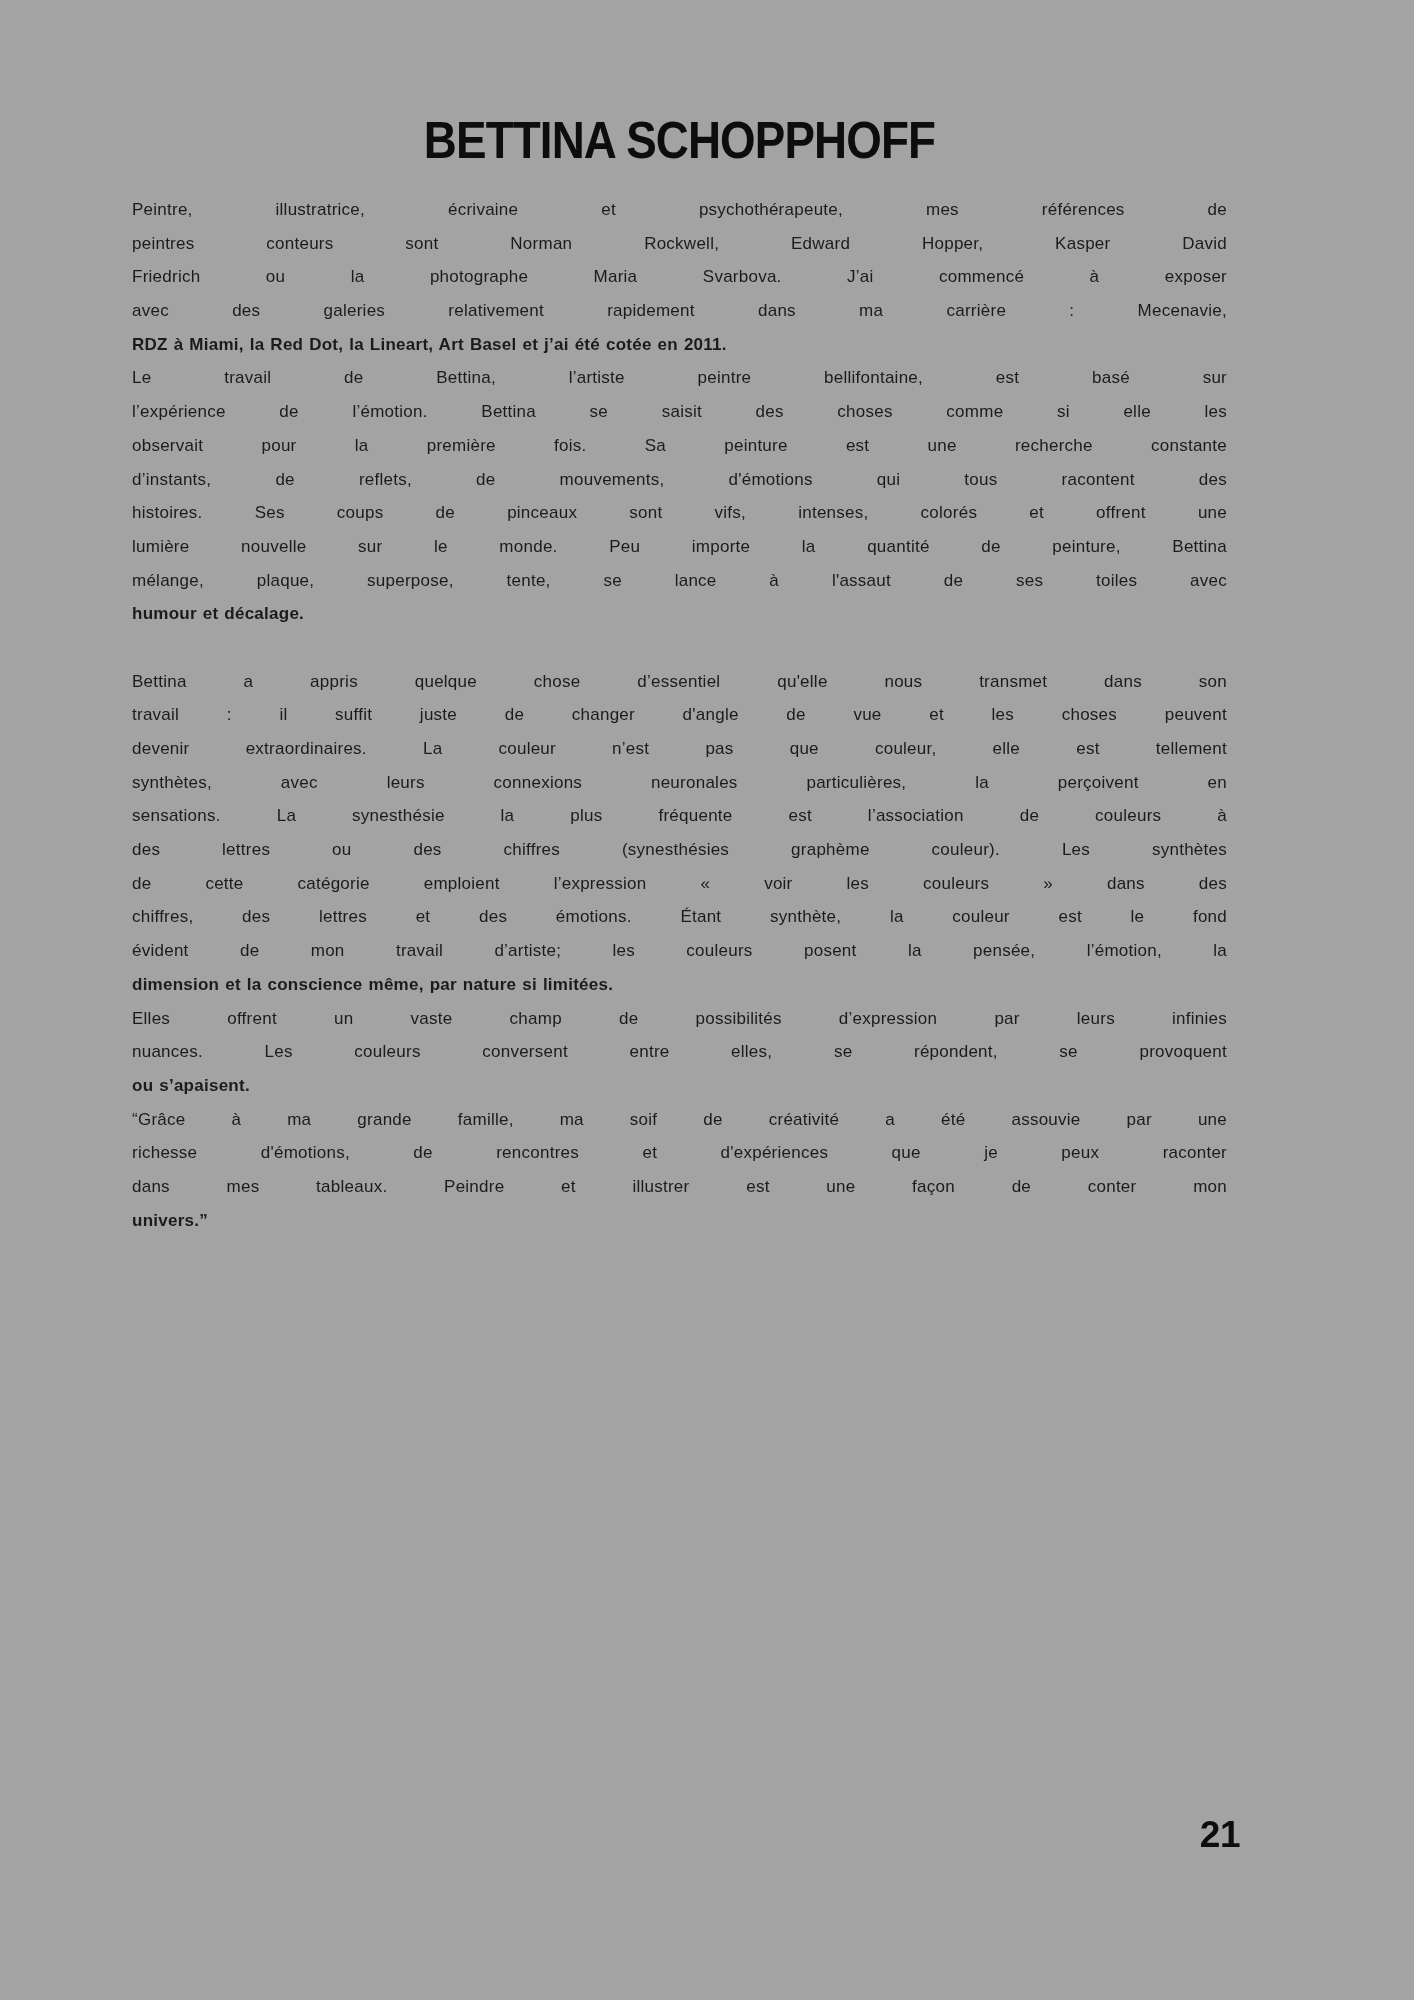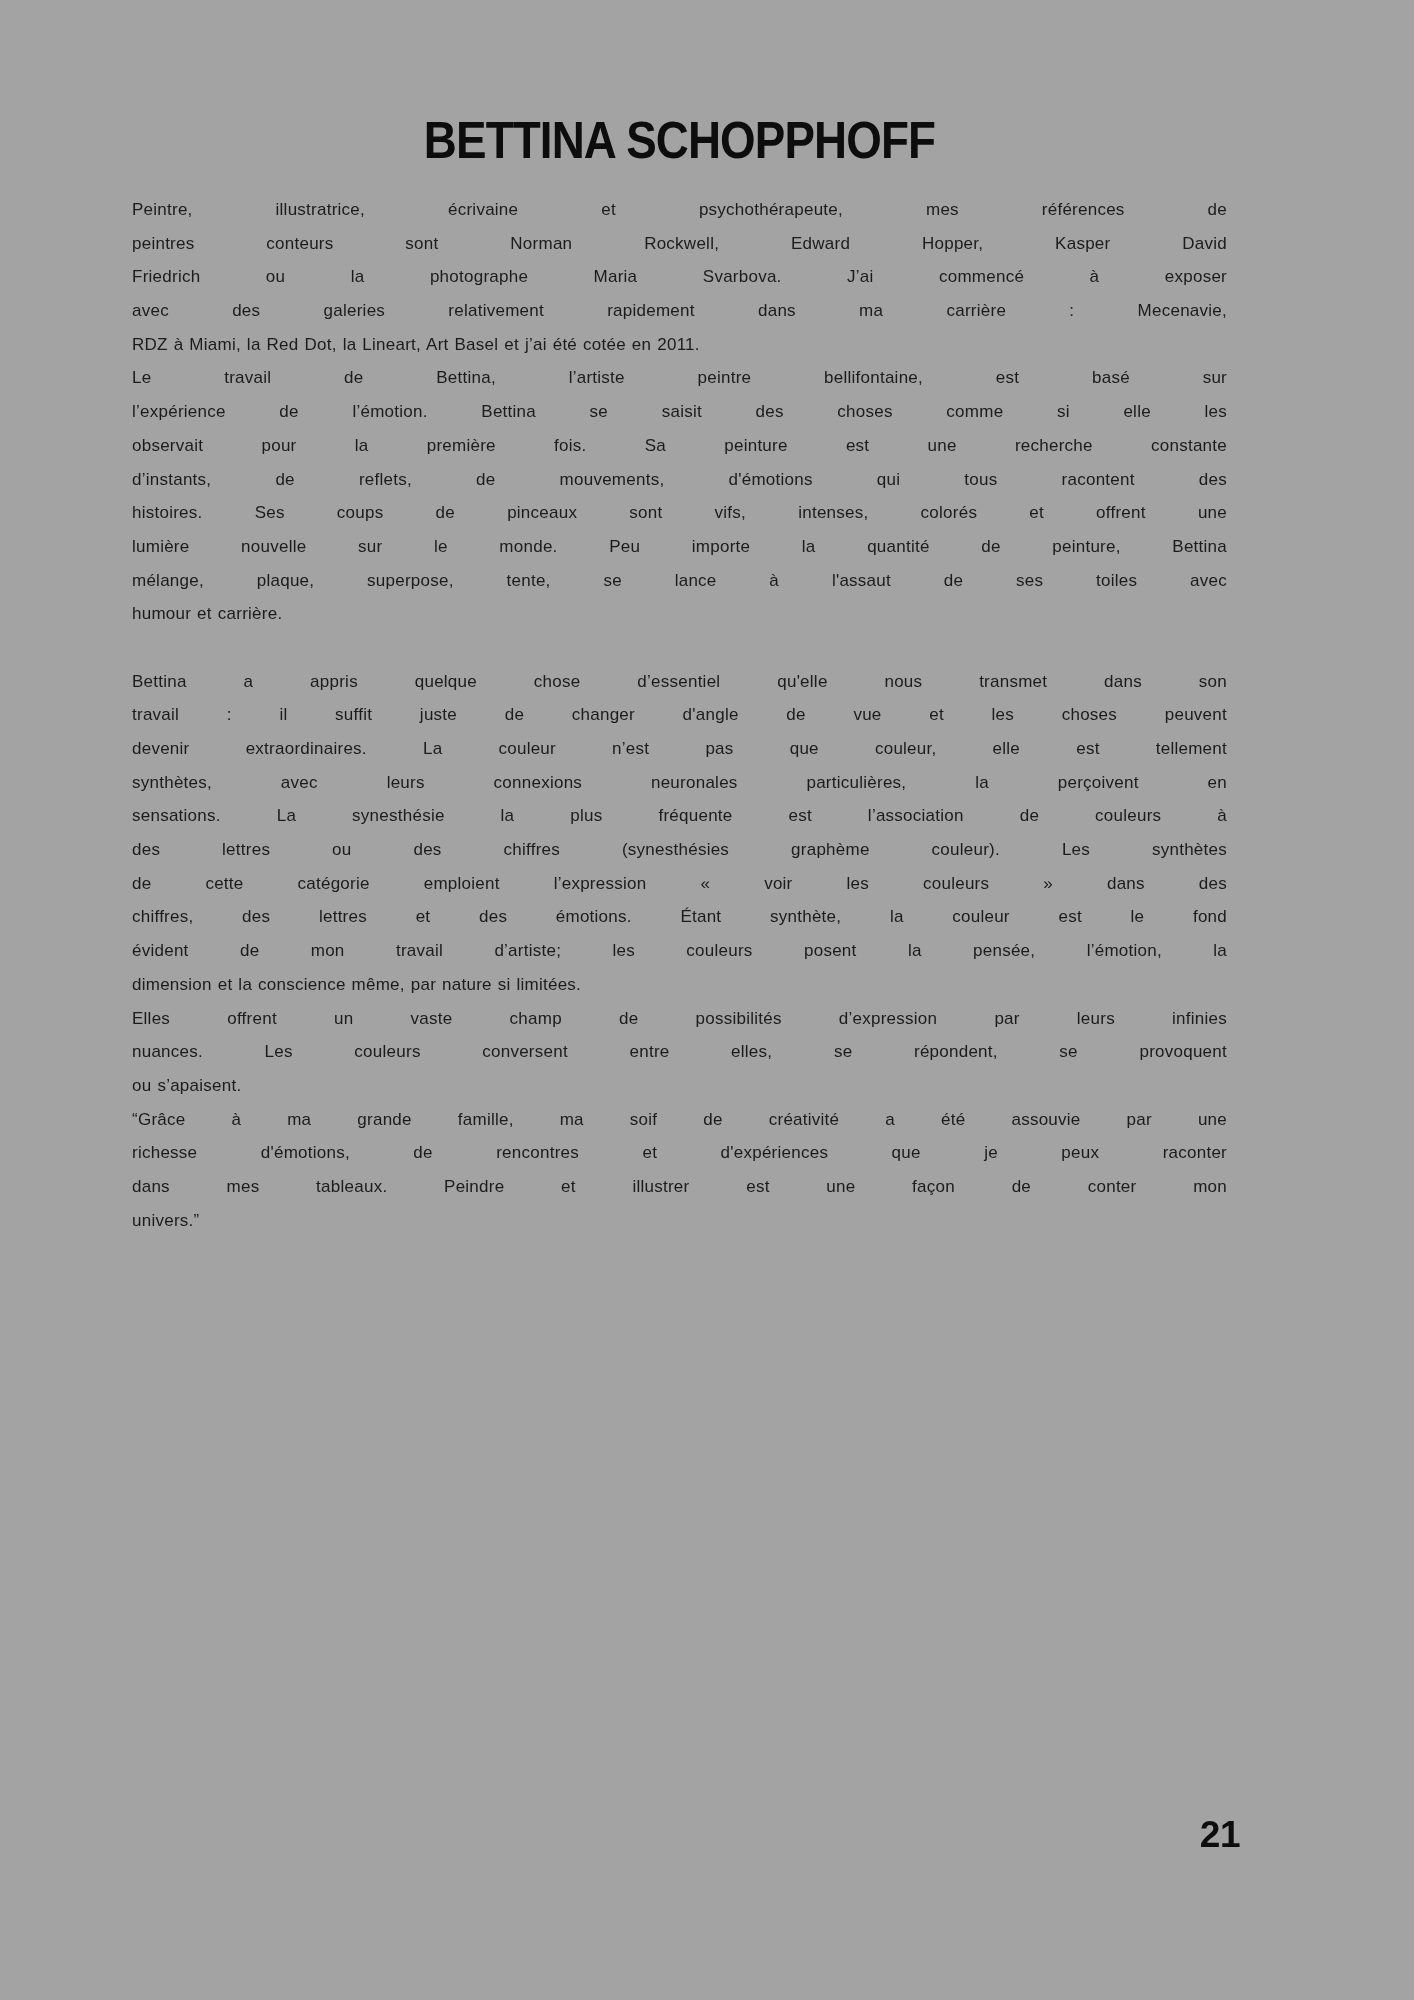--- a/index.html
+++ b/index.html
@@ -39,20 +39,21 @@
   .para { margin: 0; }
   .line {
     text-align: justify;
     text-align-last: justify;
     height: 33.7px;
     overflow: hidden;
   }
   .line.last {
     text-align: center;
     text-align-last: left;
+    font-weight: bold;
   }
   .spacer { height: 33.7px; }
   .page-number {
     position: absolute;
     top: 1814px;
     right: 174px;
     font-size: 37px;
     font-weight: bold;
     letter-spacing: -0.5px;
     color: #0d0d0d;
@@ -77,21 +78,21 @@
       </div>
 
       <div class="para">
         <div class="line">Le travail de Bettina, l’artiste peintre bellifontaine, est basé sur</div>
         <div class="line">l’expérience de l’émotion. Bettina se saisit des choses comme si elle les</div>
         <div class="line">observait pour la première fois. Sa peinture est une recherche constante</div>
         <div class="line">d’instants, de reflets, de mouvements, d'émotions qui tous racontent des</div>
         <div class="line">histoires. Ses coups de pinceaux sont vifs, intenses, colorés et offrent une</div>
         <div class="line">lumière nouvelle sur le monde. Peu importe la quantité de peinture, Bettina</div>
         <div class="line">mélange, plaque, superpose, tente, se lance à l'assaut de ses toiles avec</div>
-        <div class="line last">humour et carrière.</div>
+        <div class="line last">humour et décalage.</div>
       </div>
 
       <div class="spacer"></div>
 
       <div class="para">
         <div class="line">Bettina a appris quelque chose d’essentiel qu'elle nous transmet dans son</div>
         <div class="line">travail : il suffit juste de changer d'angle de vue et les choses peuvent</div>
         <div class="line">devenir extraordinaires. La couleur n’est pas que couleur, elle est tellement</div>
         <div class="line">synthètes, avec leurs connexions neuronales particulières, la perçoivent en</div>
         <div class="line">sensations. La synesthésie la plus fréquente est l’association de couleurs à</div>

